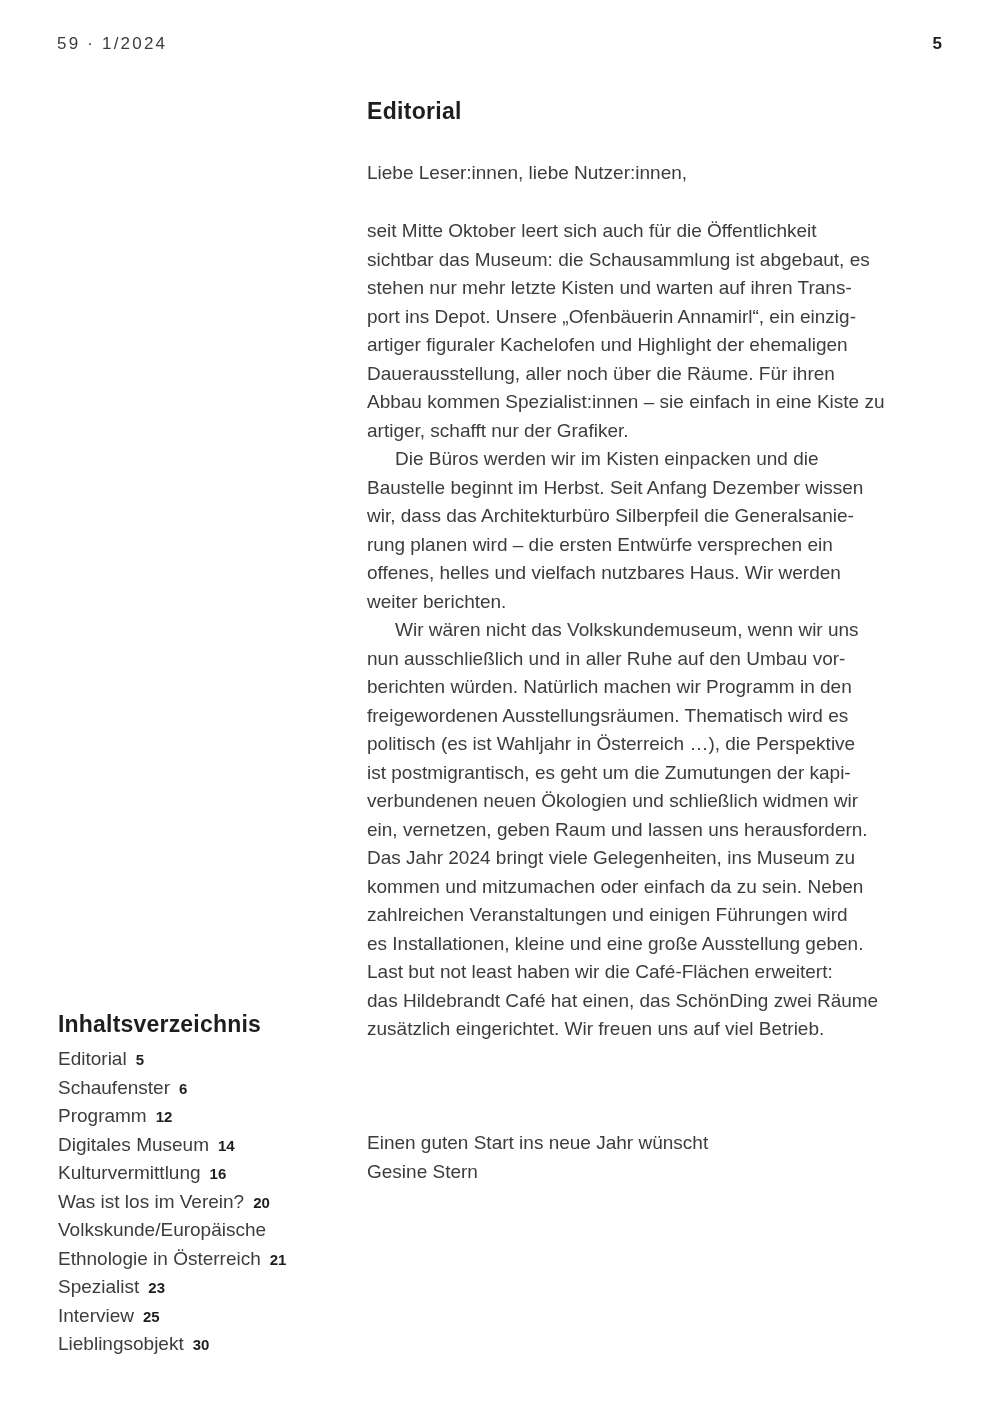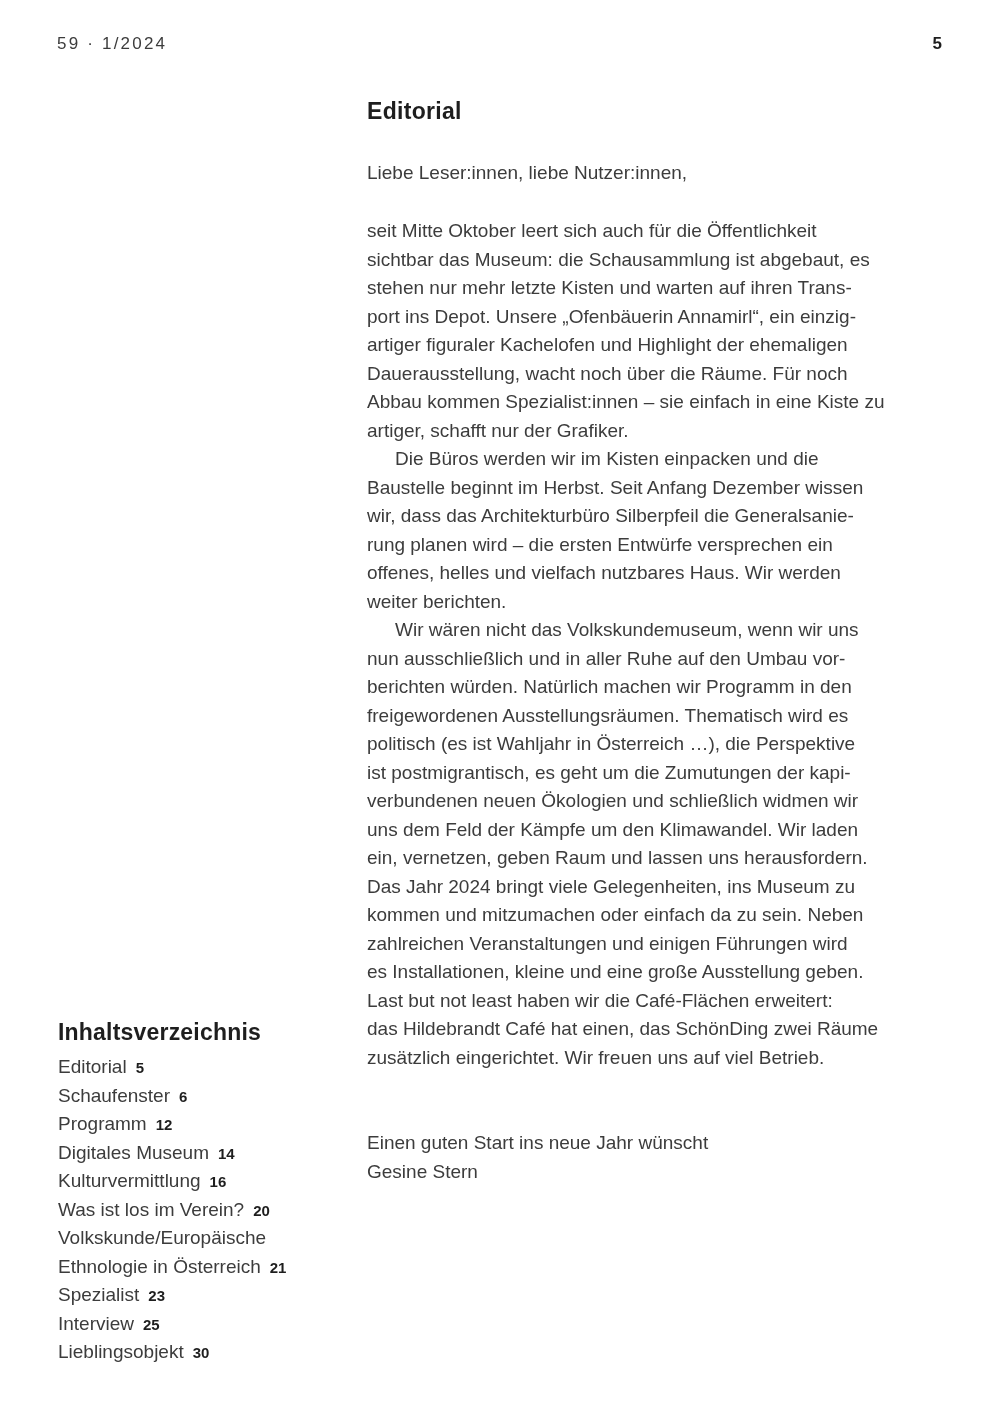--- a/index.html
+++ b/index.html
@@ -89,21 +89,21 @@
   }
 
   
   .toc {
     position: absolute;
     left: 58px;
     top: 1010px;
     width: 300px;
   }
   .toc-title {
-    margin: 8px 0 6px 0;
+    margin: 0 0 6px 0;
     font-size: 23px;
     font-weight: 700;
     letter-spacing: 0.2px;
     color: var(--heading-text);
     line-height: 29px;
     white-space: nowrap;
   }
   .toc-item {
     font-size: 19px;
     line-height: 28.5px;
@@ -136,21 +136,21 @@
       <div class="body-line">seit Mitte Oktober leert sich auch für die Öffentlichkeit</div>
 
       <div class="body-line">sichtbar das Museum: die Schausammlung ist abgebaut, es</div>
 
       <div class="body-line">stehen nur mehr letzte Kisten und warten auf ihren Trans-</div>
 
       <div class="body-line">port ins Depot. Unsere „Ofenbäuerin Annamirl“, ein einzig-</div>
 
       <div class="body-line">artiger figuraler Kachelofen und Highlight der ehemaligen</div>
 
-      <div class="body-line">Dauerausstellung, wacht noch über die Räume. Für noch</div>
+      <div class="body-line">Dauerausstellung, aller noch über die Räume. Für ihren</div>
 
       <div class="body-line">Abbau kommen Spezialist:innen – sie einfach in eine Kiste zu</div>
 
       <div class="body-line">artiger, schafft nur der Grafiker.</div>
 
       <div class="body-line indent">Die Büros werden wir im Kisten einpacken und die</div>
 
       <div class="body-line">Baustelle beginnt im Herbst. Seit Anfang Dezember wissen</div>
 
       <div class="body-line">wir, dass das Architekturbüro Silberpfeil die Generalsanie-</div>
@@ -169,21 +169,20 @@
 
       <div class="body-line">freigewordenen Ausstellungsräumen. Thematisch wird es</div>
 
       <div class="body-line">politisch (es ist Wahljahr in Österreich …), die Perspektive</div>
 
       <div class="body-line">ist postmigrantisch, es geht um die Zumutungen der kapi-</div>
 
 
       <div class="body-line">verbundenen neuen Ökologien und schließlich widmen wir</div>
 
-      <div class="body-line">uns dem Feld der Kämpfe um den Klimawandel. Wir laden</div>
 
       <div class="body-line">ein, vernetzen, geben Raum und lassen uns herausfordern.</div>
 
       <div class="body-line">Das Jahr 2024 bringt viele Gelegenheiten, ins Museum zu</div>
 
       <div class="body-line">kommen und mitzumachen oder einfach da zu sein. Neben</div>
 
       <div class="body-line">zahlreichen Veranstaltungen und einigen Führungen wird</div>
 
       <div class="body-line">es Installationen, kleine und eine große Ausstellung geben.</div>

